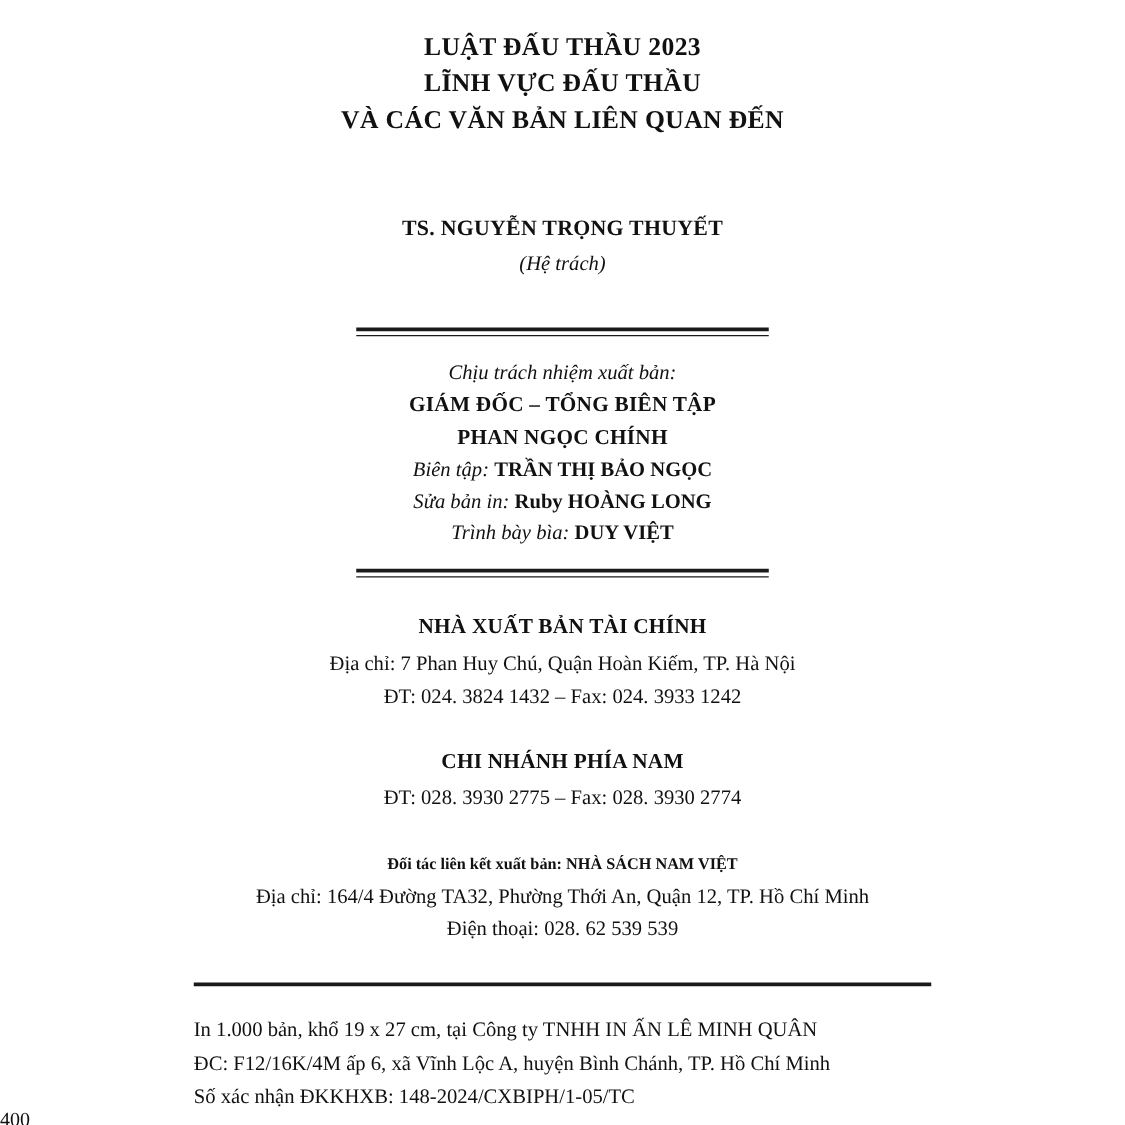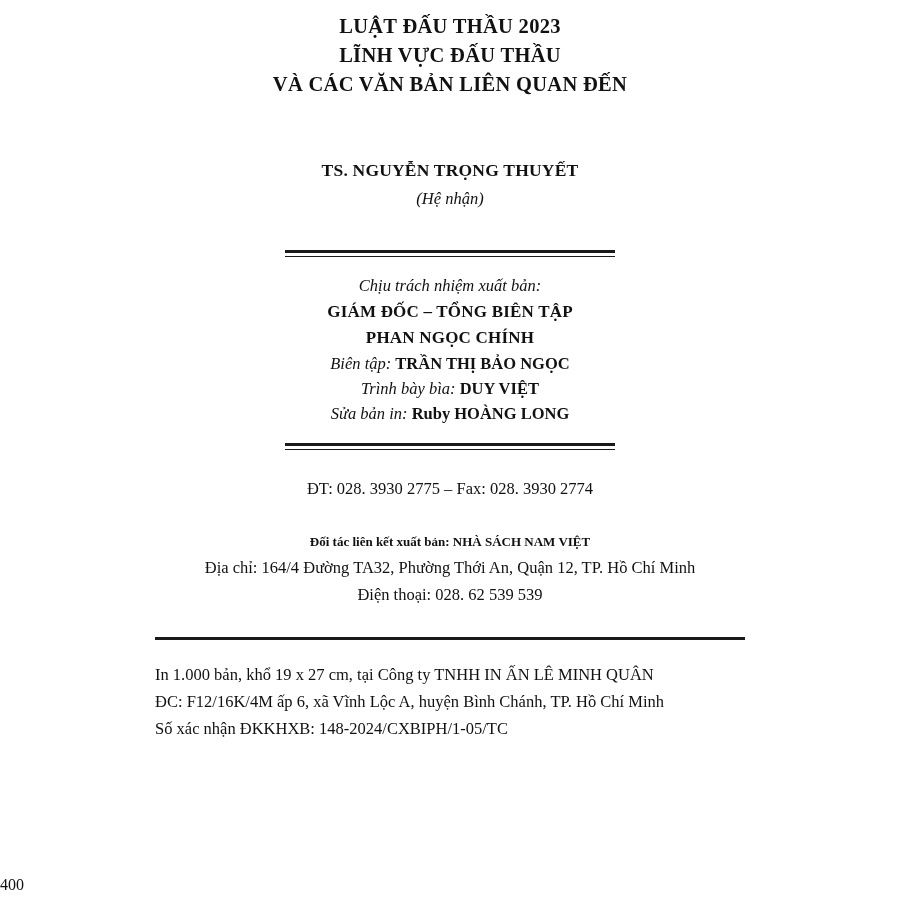--- a/index.html
+++ b/index.html
@@ -18,21 +18,21 @@
     position: relative;
     width: 900px;
     height: 900px;
     box-sizing: border-box;
     padding: 0;
   }
   .center { text-align: center; }
 
   
   .title-block {
-    margin-top: 12px;
+    margin-top: 24px;
     line-height: 1.42;
   }
   .title-line {
     font-size: 20.5px;
     font-weight: bold;
     letter-spacing: 0.3px;
   }
 
   
   .author-block {
@@ -132,42 +132,48 @@
 <div class="page">
 
   <div class="title-block center">
     <div class="title-line">LUẬT ĐẤU THẦU 2023</div>
     <div class="title-line">LĨNH VỰC ĐẤU THẦU</div>
     <div class="title-line">VÀ CÁC VĂN BẢN LIÊN QUAN ĐẾN</div>
   </div>
 
   <div class="author-block center">
     <div class="author-name">TS. NGUYỄN TRỌNG THUYẾT</div>
-    <div class="author-role">(Hệ nhận)</div>
+    <div class="author-role">(Hệ trách)</div>
   </div>
 
   <div class="rule-wrap-top">
     <div class="rule-double"></div>
   </div>
 
   <div class="credits center">
     <div class="credit-line italic">Chịu trách nhiệm xuất bản:</div>
     <div class="credit-line credit-strong">GIÁM ĐỐC – TỔNG BIÊN TẬP</div>
     <div class="credit-line credit-strong">PHAN NGỌC CHÍNH</div>
     <div class="credit-line"><span class="italic">Biên tập:</span> <span class="bold">TRẦN THỊ BẢO NGỌC</span></div>
+    <div class="credit-line"><span class="italic">Sửa bản in:</span> <span class="bold">Ruby HOÀNG LONG</span></div>
     <div class="credit-line"><span class="italic">Trình bày bìa:</span> <span class="bold">DUY VIỆT</span></div>
-    <div class="credit-line"><span class="italic">Sửa bản in:</span> <span class="bold">Ruby HOÀNG LONG</span></div>
   </div>
 
   <div class="rule-wrap-bottom">
     <div class="rule-double"></div>
   </div>
 
+  <div class="pub-block center">
+    <div class="pub-heading">NHÀ XUẤT BẢN TÀI CHÍNH</div>
+    <div class="pub-line">Địa chỉ: 7 Phan Huy Chú, Quận Hoàn Kiếm, TP. Hà Nội</div>
+    <div class="pub-line">ĐT: 024. 3824 1432 – Fax: 024. 3933 1242</div>
+  </div>
 
   <div class="pub-block center">
+    <div class="pub-heading">CHI NHÁNH PHÍA NAM</div>
     <div class="pub-line">ĐT: 028. 3930 2775 – Fax: 028. 3930 2774</div>
   </div>
 
   <div class="pub-block partner-block center">
     <div class="partner-heading">Đối tác liên kết xuất bản: NHÀ SÁCH NAM VIỆT</div>
     <div class="pub-line">Địa chỉ: 164/4 Đường TA32, Phường Thới An, Quận 12, TP. Hồ Chí Minh</div>
     <div class="pub-line">Điện thoại: 028. 62 539 539</div>
   </div>
 
   <div style="margin-top:30px;">

